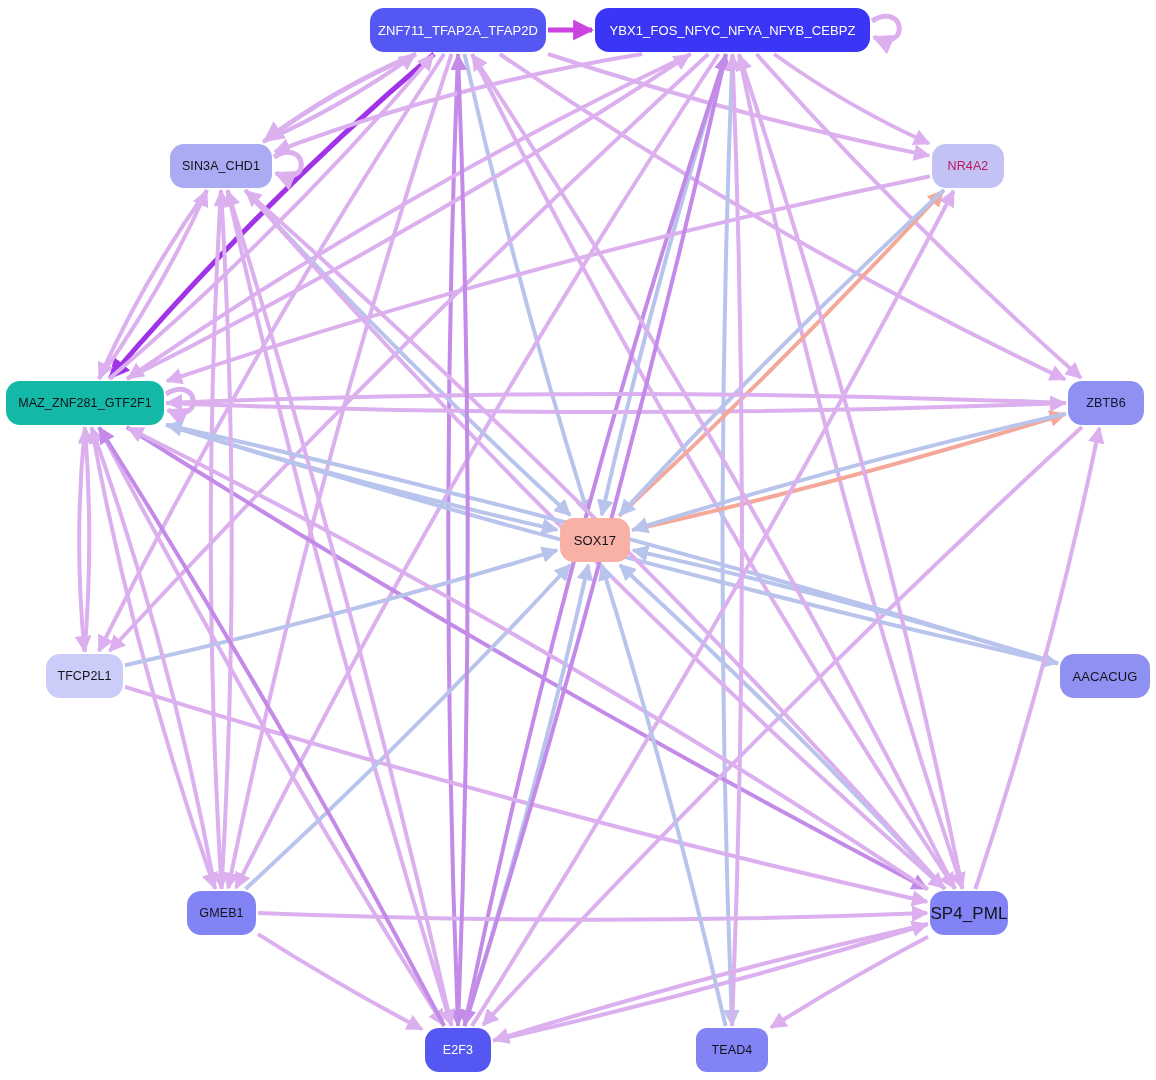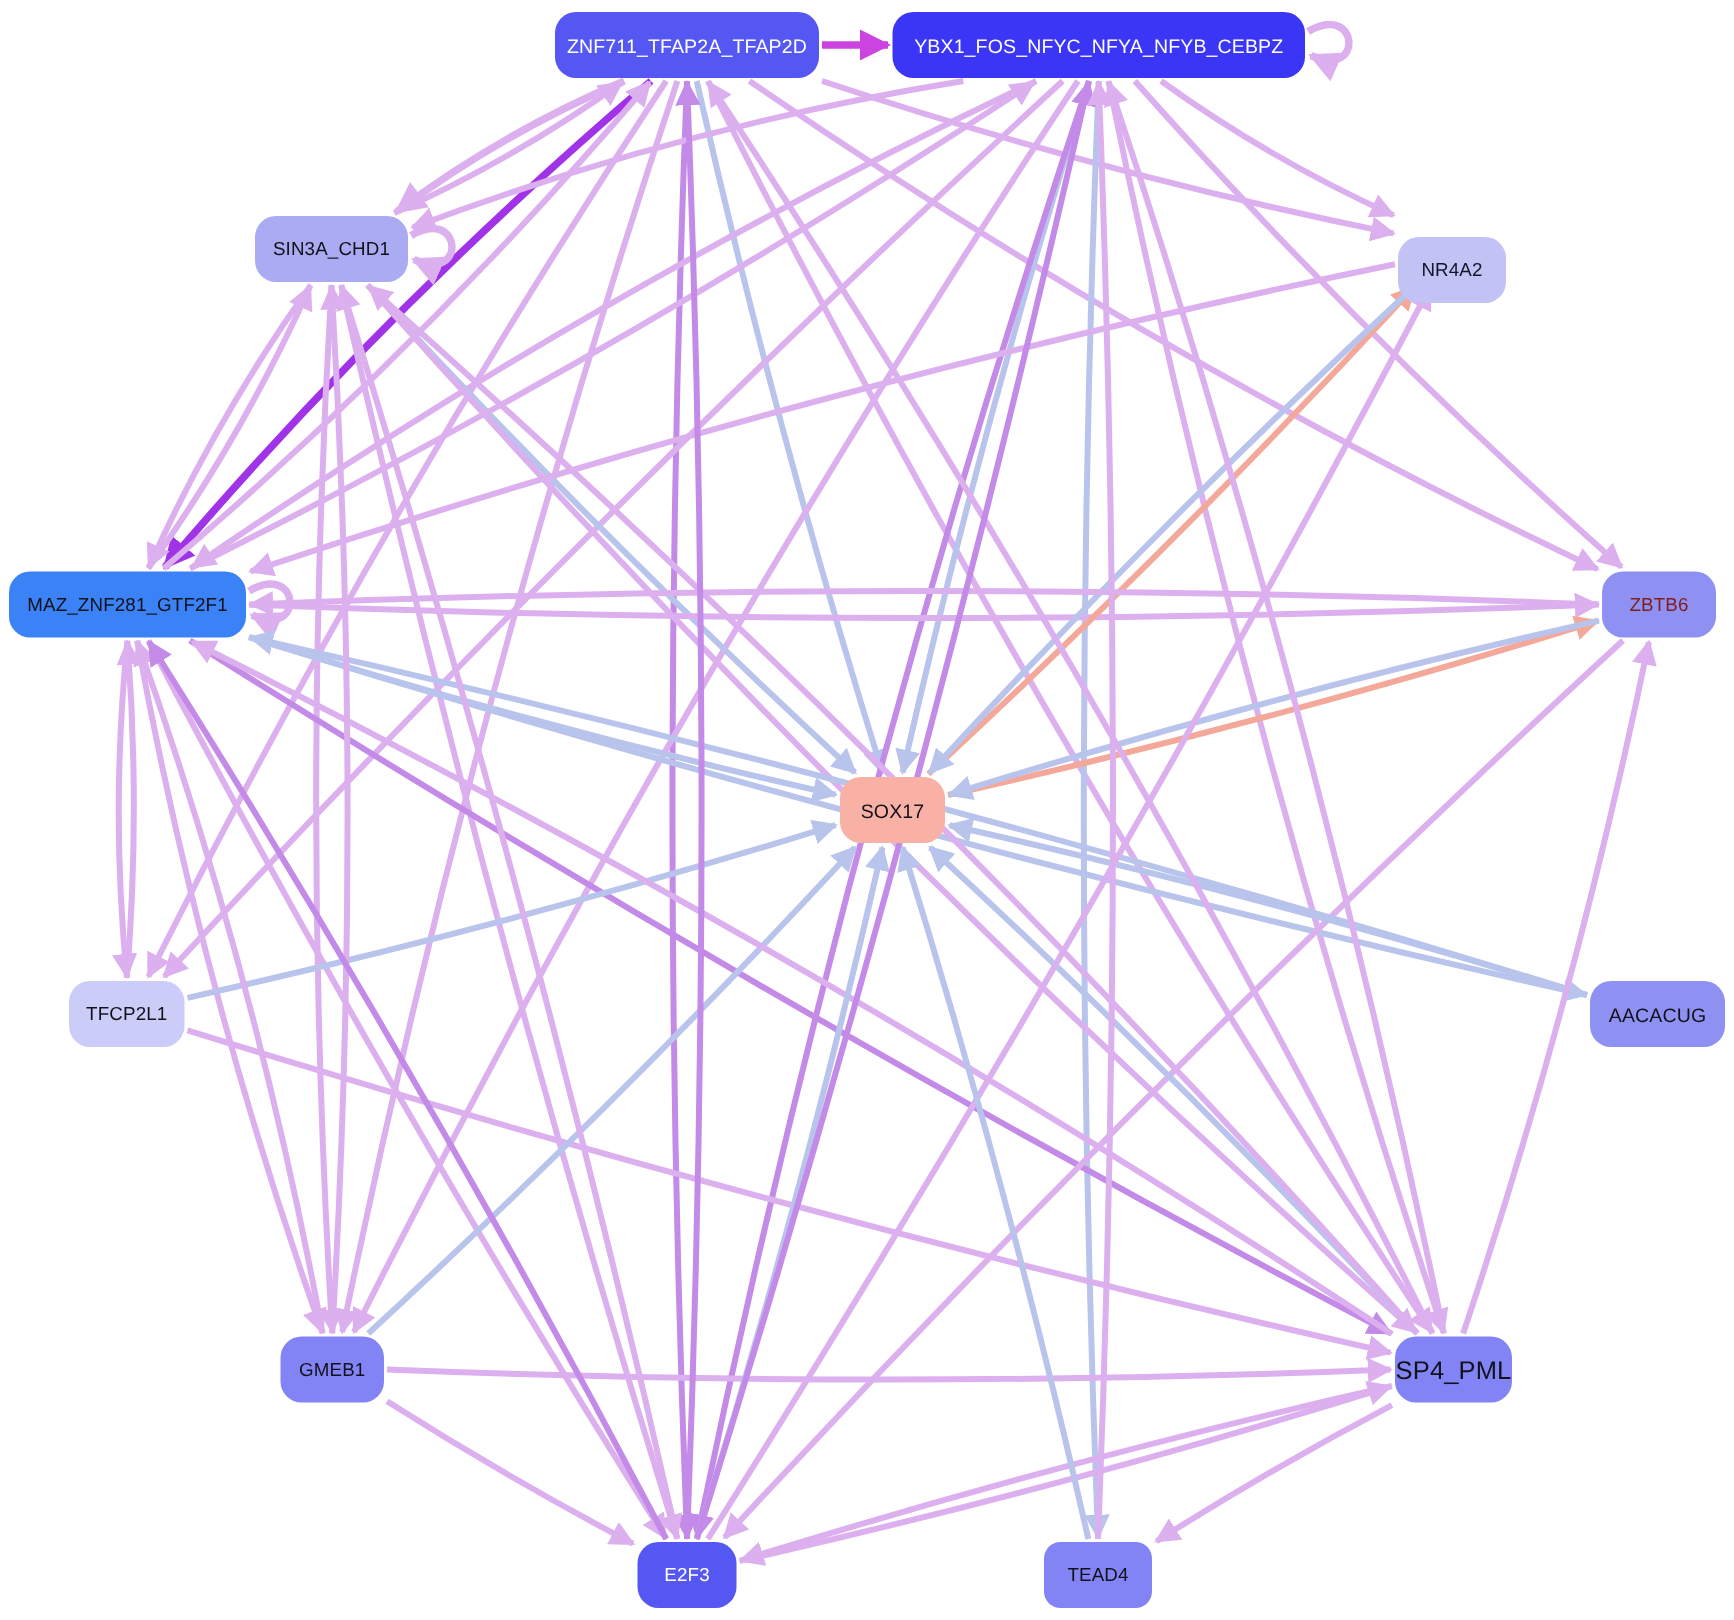--- a/index.html
+++ b/index.html
@@ -153,27 +153,27 @@
   <div id="node-layer">
       <div class="graph-node" style="left: 370px; top: 8px; width: 176px; height: 44px; background: rgb(85, 87, 242); color: rgb(255, 255, 255); font-size: 13px;">
         <span class="node-label">ZNF711_TFAP2A_TFAP2D</span>
       </div>
       <div class="graph-node" style="left: 595px; top: 8px; width: 275px; height: 44px; background: rgb(59, 53, 245); color: rgb(255, 255, 255); font-size: 13px;">
         <span class="node-label">YBX1_FOS_NFYC_NFYA_NFYB_CEBPZ</span>
       </div>
       <div class="graph-node" style="left: 170px; top: 144px; width: 102px; height: 44px; background: rgb(170, 171, 242); color: rgb(18, 18, 26); font-size: 12.5px;">
         <span class="node-label">SIN3A_CHD1</span>
       </div>
-      <div class="graph-node" style="left: 932px; top: 158px; width: 72px; height: 44px; background: rgb(194, 194, 245); color: #0f172a; font-size: 12.5px;">
+      <div class="graph-node" style="left: 932px; top: 144px; width: 72px; height: 44px; background: rgb(194, 194, 245); color: #be185d; font-size: 12.5px;">
         <span class="node-label">NR4A2</span>
       </div>
-      <div class="graph-node" style="left: 6px; top: 381px; width: 158px; height: 44px; background: #3b82f6; color: rgb(18, 18, 26); font-size: 12.5px; border-radius: 14px;">
+      <div class="graph-node" style="left: 6px; top: 381px; width: 158px; height: 44px; background: #14b8a6; color: rgb(18, 18, 26); font-size: 12.5px; border-radius: 14px;">
         <span class="node-label">MAZ_ZNF281_GTF2F1</span>
       </div>
-      <div class="graph-node" style="left: 1068px; top: 381px; width: 76px; height: 44px; background: rgb(143, 145, 242); color: #7f1d1d; font-size: 12.5px; text-align: right;">
+      <div class="graph-node" style="left: 1068px; top: 381px; width: 76px; height: 44px; background: rgb(143, 145, 242); color: #0f172a; font-size: 12.5px; text-align: right;">
         <span class="node-label">ZBTB6</span>
       </div>
       <div class="graph-node" style="left: 560px; top: 518px; width: 70px; height: 44px; background: rgb(249, 177, 166); color: rgb(18, 18, 26); font-size: 13px;">
         <span class="node-label">SOX17</span>
       </div>
       <div class="graph-node" style="left: 46px; top: 654px; width: 77px; height: 44px; background: rgb(204, 204, 248); color: rgb(18, 18, 26); font-size: 12.5px;">
         <span class="node-label">TFCP2L1</span>
       </div>
       <div class="graph-node" style="left: 1060px; top: 654px; width: 90px; height: 44px; background: rgb(143, 145, 242); color: rgb(18, 18, 26); font-size: 13px;">
         <span class="node-label">AACACUG</span>

